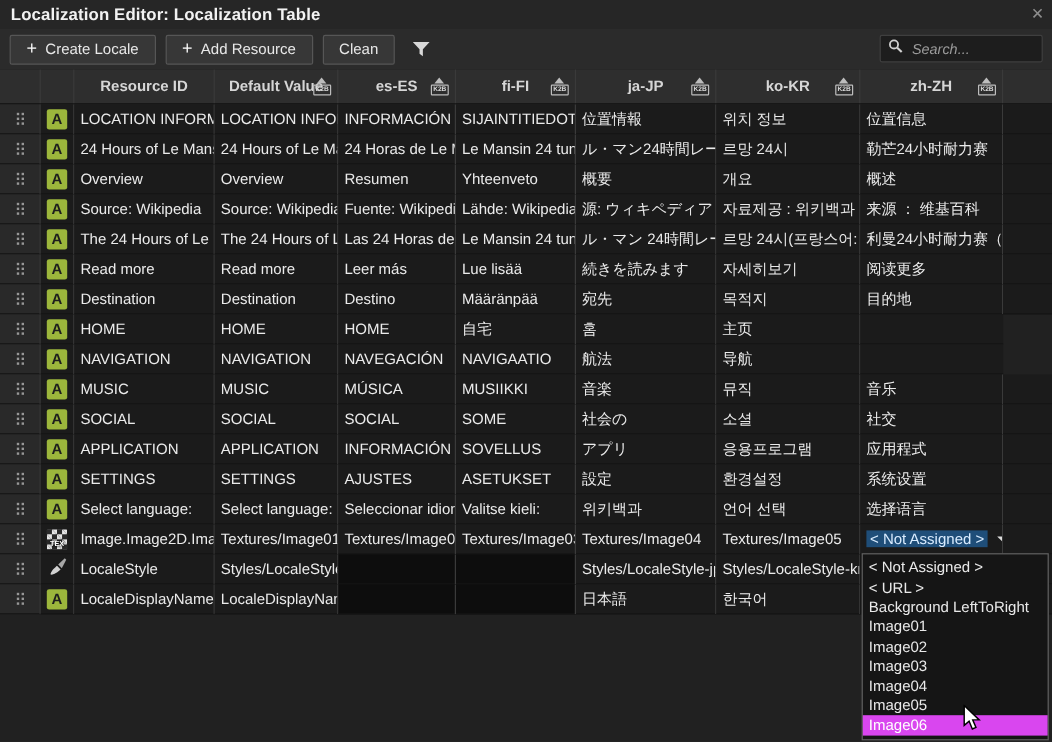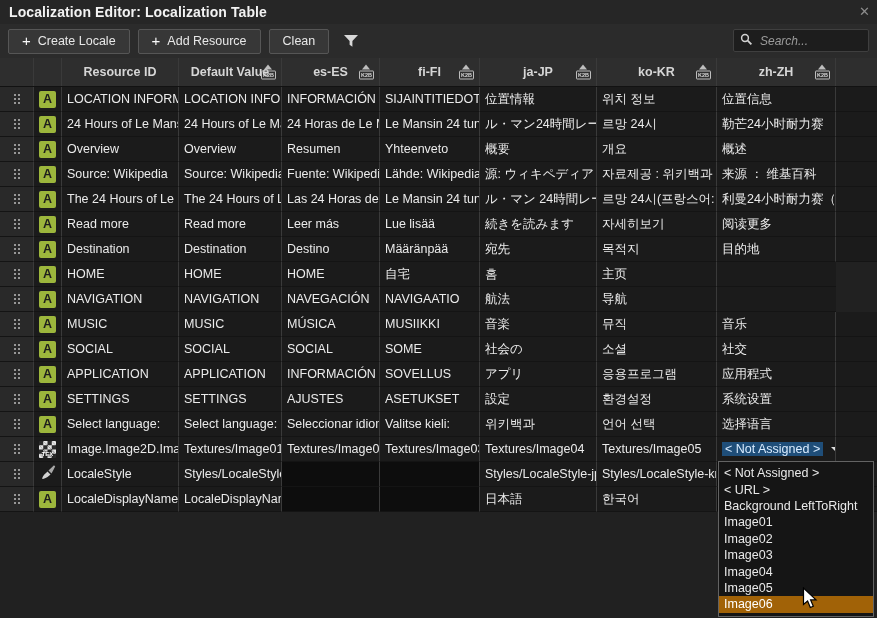--- a/index.html
+++ b/index.html
@@ -61,21 +61,21 @@
     font-size:6px;line-height:6px;color:#ffffff;text-shadow:0 0 2px #000,0 0 2px #000;font-weight:700;}
   
   .combo-text{background:#1f4e79;color:#d9ecff;padding:0 3px;font-size:12.5px;white-space:nowrap;}
   .combo-arrow{margin-left:8px;width:0;height:0;border-left:5px solid transparent;
     border-right:5px solid transparent;border-top:5px solid #dedede;}
   
   .popup{position:absolute;left:718px;top:461px;width:156px;background:#151515;
     border:1px solid #636363;padding:3px 0;z-index:6;box-sizing:border-box;}
   .popup .item{height:16.4px;display:flex;align-items:center;padding-left:5px;
     font-size:12.5px;color:#e9e9e9;white-space:nowrap;overflow:hidden;}
-  .popup .item.hl{background:#a16207;color:#ffffff;}
+  .popup .item.hl{background:#d946ef;color:#ffffff;}
   
   .cursor{position:absolute;left:802px;top:587px;z-index:9;pointer-events:none;}
 </style>
 </head>
 <body>
 
 <div class="titlebar">
   <span class="title">Localization Editor: Localization Table</span>
   <span class="close">✕</span>
 </div>

